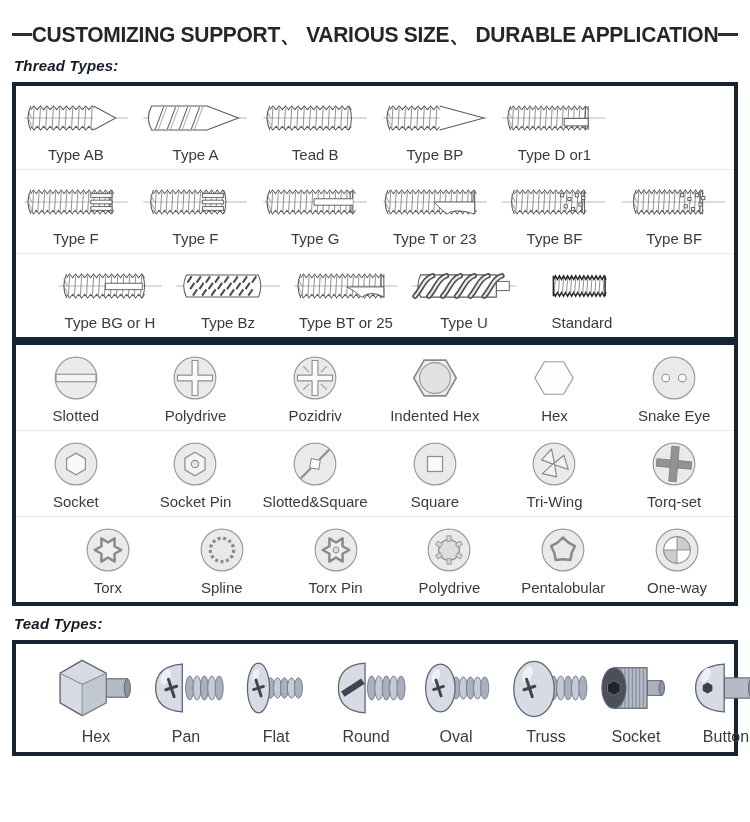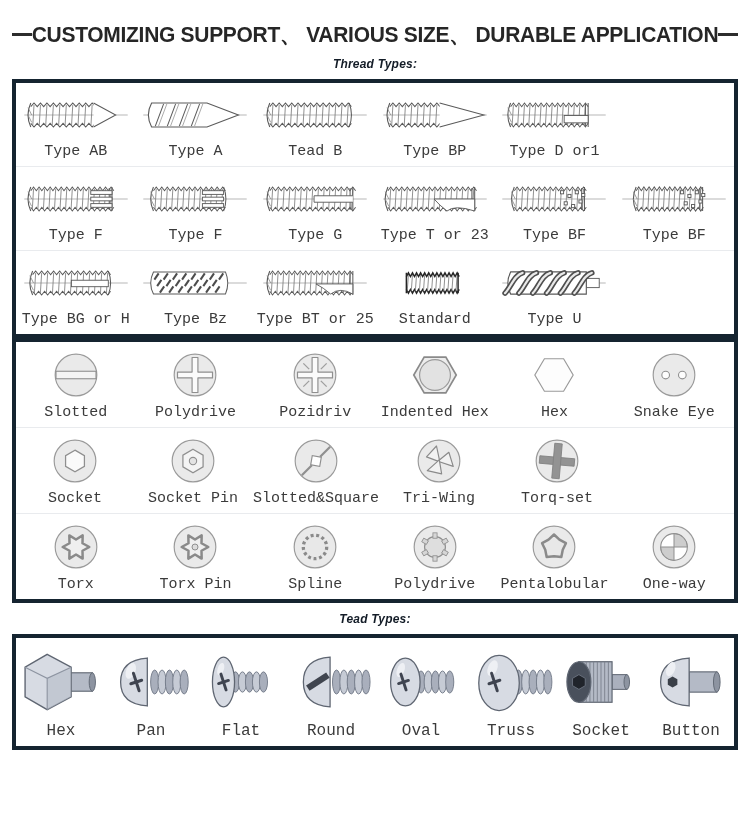--- a/index.html
+++ b/index.html
@@ -3,25 +3,25 @@
 <meta charset="utf-8">
 <style>
   html,body{margin:0;padding:0;background:#fff;}
   body{width:750px;font-family:"Liberation Sans",sans-serif;color:#3d3d3d;}
   .page{width:726px;padding:4px 12px 10px;}
   
   .header-row{display:flex;align-items:center;justify-content:center;margin:16px 0 8px;}
   .header-line{width:46px;height:3px;background:#2d2d2d;}
   .header-title{font-size:21px;font-weight:700;letter-spacing:-0.3px;color:#262626;white-space:nowrap;transform:scaleY(1.08);}
   
-  .section-heading{font-style:italic;font-weight:700;font-size:12px;color:#131c27;margin:9px 2px 8px;letter-spacing:0.2px;text-align:center;}
+  .section-heading{font-style:italic;font-weight:700;font-size:15px;color:#131c27;margin:9px 2px 8px;letter-spacing:0.2px;}
   
   .type-box{border:4px solid #152430;background:#fff;}
-  .type-row{display:grid;border-bottom:1px solid #e9ebee;font-family:Liberation Mono, monospace;}
-  .type-row:last-child{border-bottom:none;}
+  .type-row{display:grid;border-bottom:1px solid #e9ebee;}
+  .type-row:last-child{border-bottom:none;margin-left:35px;}
   .cols-6{grid-template-columns:repeat(6,1fr);}
   .cols-8{grid-template-columns:repeat(8,1fr);}
   .cell{display:flex;flex-direction:column;align-items:center;justify-content:flex-end;padding:8px 1px 6px;}
   .cell .icon{display:flex;align-items:center;justify-content:center;}
   .thread-cell .icon{height:48px;width:116px;}
   .driver-cell .icon{height:50px;}
   .head-cell .icon{height:72px;}
   .cell .label{font-size:15px;color:#3b3b3b;margin-top:4px;white-space:nowrap;}
   .head-cell .label{font-size:16px;}
   svg{display:block;}
@@ -281,50 +281,50 @@
               <path d="M13.0 15 L11.7 37 M19.0 15 L17.7 37 M25.0 15 L23.7 37 M31.0 15 L29.7 37 M37.0 15 L35.7 37 M43.0 15 L41.7 37 M49.0 15 L47.7 37 M55.0 15 L53.7 37 M61.0 15 L59.7 37 M67.0 15 L65.7 37 M73.0 15 L71.7 37 M79.0 15 L77.7 37 M85.0 15 L83.7 37 M91.0 15 L89.7 37 M97.0 15 L95.7 37 " fill="none" stroke="#7a7a7a" stroke-width="0.9"></path>
               <path d="M100 13 L100 39 M97 14 L97 38" fill="none" stroke="#5a5a5a" stroke-width="1.1"></path>
               <path d="M60 27 L100 27 L100 38 Q86 30 76 38 Q68 31 60 27 Z" fill="#fff" stroke="#5a5a5a" stroke-width="1"></path>
             </svg>
           </div>
           <div class="label">Type BT or 25</div>
         </div>
         <div class="cell thread-cell">
           <div class="icon">
             <svg width="116" height="48" viewBox="0 0 118 52">
-              <path d="M28 19 L30.2 15 L32.4 19 L34.6 15 L36.8 19 L39.0 15 L41.2 19 L43.4 15 L45.6 19 L47.8 15 L50.0 19 L52.2 15 L54.4 19 L56.6 15 L58.8 19 L61.0 15 L63.2 19 L65.4 15 L67.6 19 L69.8 15 L72.0 19 L74.2 15 L76.4 19 L78.6 15 L80.8 19 L83.0 15 L85.2 19" fill="none" stroke="#262626" stroke-width="1.6"></path>
-              <path d="M28 33 L30.2 37 L32.4 33 L34.6 37 L36.8 33 L39.0 37 L41.2 33 L43.4 37 L45.6 33 L47.8 37 L50.0 33 L52.2 37 L54.4 33 L56.6 37 L58.8 33 L61.0 37 L63.2 33 L65.4 37 L67.6 33 L69.8 37 L72.0 33 L74.2 37 L76.4 33 L78.6 37 L80.8 33 L83.0 37 L85.2 33" fill="none" stroke="#262626" stroke-width="1.6"></path>
-              <path d="M30.2 17 L28.9 35 M34.6 17 L33.3 35 M39.0 17 L37.7 35 M43.4 17 L42.1 35 M47.8 17 L46.5 35 M52.2 17 L50.9 35 M56.6 17 L55.3 35 M61.0 17 L59.7 35 M65.4 17 L64.1 35 M69.8 17 L68.5 35 M74.2 17 L72.9 35 M78.6 17 L77.3 35 M83.0 17 L81.7 35 " fill="none" stroke="#7a7a7a" stroke-width="0.9"></path>
-              <path d="M28 15 L28 37 M84 15 L84 37" stroke="#262626" stroke-width="1.6"></path>
-            </svg>
-          </div>
-          <div class="label">Standard</div>
-        </div>
-        <div class="cell thread-cell">
-          <div class="icon">
-            <svg width="116" height="48" viewBox="0 0 118 52">
               <line x1="3" y1="26" x2="115" y2="26" stroke="#8f8f8f" stroke-width="0.7"></line>
               <rect x="94" y="21" width="14" height="10" fill="#fff" stroke="#5a5a5a" stroke-width="1"></rect>
               <path d="M12 14 L94 14 L94 38 L12 38 Q6 26 12 14 Z" fill="#fff" stroke="#5a5a5a" stroke-width="1.2"></path>
               <path d="M6 37 C12 31 16 17 25 15" fill="none" stroke="#4f4f4f" stroke-width="6" stroke-linecap="round"></path>
               <path d="M6 37 C12 31 16 17 25 15" fill="none" stroke="#e9e9e9" stroke-width="2.4" stroke-linecap="round"></path>
               <path d="M21 37 C27 31 31 17 40 15" fill="none" stroke="#4f4f4f" stroke-width="6" stroke-linecap="round"></path>
               <path d="M21 37 C27 31 31 17 40 15" fill="none" stroke="#e9e9e9" stroke-width="2.4" stroke-linecap="round"></path>
               <path d="M36 37 C42 31 46 17 55 15" fill="none" stroke="#4f4f4f" stroke-width="6" stroke-linecap="round"></path>
               <path d="M36 37 C42 31 46 17 55 15" fill="none" stroke="#e9e9e9" stroke-width="2.4" stroke-linecap="round"></path>
               <path d="M51 37 C57 31 61 17 70 15" fill="none" stroke="#4f4f4f" stroke-width="6" stroke-linecap="round"></path>
               <path d="M51 37 C57 31 61 17 70 15" fill="none" stroke="#e9e9e9" stroke-width="2.4" stroke-linecap="round"></path>
               <path d="M66 37 C72 31 76 17 85 15" fill="none" stroke="#4f4f4f" stroke-width="6" stroke-linecap="round"></path>
               <path d="M66 37 C72 31 76 17 85 15" fill="none" stroke="#e9e9e9" stroke-width="2.4" stroke-linecap="round"></path>
               <path d="M81 37 C87 31 91 17 100 15" fill="none" stroke="#4f4f4f" stroke-width="6" stroke-linecap="round"></path>
               <path d="M81 37 C87 31 91 17 100 15" fill="none" stroke="#e9e9e9" stroke-width="2.4" stroke-linecap="round"></path>
             </svg>
           </div>
           <div class="label">Type U</div>
         </div>
+        <div class="cell thread-cell">
+          <div class="icon">
+            <svg width="116" height="48" viewBox="0 0 118 52">
+              <path d="M28 19 L30.2 15 L32.4 19 L34.6 15 L36.8 19 L39.0 15 L41.2 19 L43.4 15 L45.6 19 L47.8 15 L50.0 19 L52.2 15 L54.4 19 L56.6 15 L58.8 19 L61.0 15 L63.2 19 L65.4 15 L67.6 19 L69.8 15 L72.0 19 L74.2 15 L76.4 19 L78.6 15 L80.8 19 L83.0 15 L85.2 19" fill="none" stroke="#262626" stroke-width="1.6"></path>
+              <path d="M28 33 L30.2 37 L32.4 33 L34.6 37 L36.8 33 L39.0 37 L41.2 33 L43.4 37 L45.6 33 L47.8 37 L50.0 33 L52.2 37 L54.4 33 L56.6 37 L58.8 33 L61.0 37 L63.2 33 L65.4 37 L67.6 33 L69.8 37 L72.0 33 L74.2 37 L76.4 33 L78.6 37 L80.8 33 L83.0 37 L85.2 33" fill="none" stroke="#262626" stroke-width="1.6"></path>
+              <path d="M30.2 17 L28.9 35 M34.6 17 L33.3 35 M39.0 17 L37.7 35 M43.4 17 L42.1 35 M47.8 17 L46.5 35 M52.2 17 L50.9 35 M56.6 17 L55.3 35 M61.0 17 L59.7 35 M65.4 17 L64.1 35 M69.8 17 L68.5 35 M74.2 17 L72.9 35 M78.6 17 L77.3 35 M83.0 17 L81.7 35 " fill="none" stroke="#7a7a7a" stroke-width="0.9"></path>
+              <path d="M28 15 L28 37 M84 15 L84 37" stroke="#262626" stroke-width="1.6"></path>
+            </svg>
+          </div>
+          <div class="label">Standard</div>
+        </div>
       </div>
     </div>
 
   <div class="type-box">
       <div class="type-row cols-6">
         <div class="cell driver-cell">
           <div class="icon">
             <svg width="50" height="50" viewBox="0 0 60 60">
               <circle cx="30" cy="30" r="25" fill="#eaeaea" stroke="#9a9a9a" stroke-width="1.4"></circle>
               <rect x="6" y="25.5" width="48" height="9" fill="#f4f4f4" stroke="#8f8f8f" stroke-width="1.3"></rect>
@@ -412,20 +412,29 @@
               <path d="M35 25 L47 13" stroke="#8f8f8f" stroke-width="2.6"></path>
               <rect x="24.5" y="24.5" width="11" height="11" fill="#fff" stroke="#8f8f8f" stroke-width="1.4" transform="rotate(10 30 30)"></rect>
             </svg>
           </div>
           <div class="label">Slotted&amp;Square</div>
         </div>
         <div class="cell driver-cell">
           <div class="icon">
             <svg width="50" height="50" viewBox="0 0 60 60">
               <circle cx="30" cy="30" r="25" fill="#eaeaea" stroke="#9a9a9a" stroke-width="1.4"></circle>
+              <rect x="21" y="21" width="18" height="18" fill="#fbfbfb" stroke="#8f8f8f" stroke-width="1.5"></rect>
+            </svg>
+          </div>
+          <div class="label">Square</div>
+        </div>
+        <div class="cell driver-cell">
+          <div class="icon">
+            <svg width="50" height="50" viewBox="0 0 60 60">
+              <circle cx="30" cy="30" r="25" fill="#eaeaea" stroke="#9a9a9a" stroke-width="1.4"></circle>
               <path d="M31 31 L15 25 L27 12 Z" fill="#f2f2f2" stroke="#8a8a8a" stroke-width="1.4" stroke-linejoin="round" transform="rotate(0 30 30)"></path>
               <path d="M31 31 L15 25 L27 12 Z" fill="#f2f2f2" stroke="#8a8a8a" stroke-width="1.4" stroke-linejoin="round" transform="rotate(120 30 30)"></path>
               <path d="M31 31 L15 25 L27 12 Z" fill="#f2f2f2" stroke="#8a8a8a" stroke-width="1.4" stroke-linejoin="round" transform="rotate(240 30 30)"></path>
             </svg>
           </div>
           <div class="label">Tri-Wing</div>
         </div>
         <div class="cell driver-cell">
           <div class="icon">
             <svg width="50" height="50" viewBox="0 0 60 60">
@@ -446,35 +455,35 @@
               <circle cx="30" cy="30" r="25" fill="#eaeaea" stroke="#9a9a9a" stroke-width="1.4"></circle>
               <polygon points="46,30 37.8,34.5 38,43.9 30,39 22,43.9 22.2,34.5 14,30 22.2,25.5 22,16.1 30,21 38,16.1 37.8,25.5" fill="#efefef" stroke="#8a8a8a" stroke-width="3" stroke-linejoin="round"></polygon>
             </svg>
           </div>
           <div class="label">Torx</div>
         </div>
         <div class="cell driver-cell">
           <div class="icon">
             <svg width="50" height="50" viewBox="0 0 60 60">
               <circle cx="30" cy="30" r="25" fill="#eaeaea" stroke="#9a9a9a" stroke-width="1.4"></circle>
+              <circle cx="30" cy="30" r="14" fill="#e4e4e4" stroke="#8a8a8a" stroke-width="4" stroke-dasharray="3.5 3.2"></circle>
+              <circle cx="30" cy="30" r="12" fill="#e8e8e8"></circle>
+            </svg>
+          </div>
+          <div class="label">Spline</div>
+        </div>
+        <div class="cell driver-cell">
+          <div class="icon">
+            <svg width="50" height="50" viewBox="0 0 60 60">
+              <circle cx="30" cy="30" r="25" fill="#eaeaea" stroke="#9a9a9a" stroke-width="1.4"></circle>
               <polygon points="46,30 37.8,34.5 38,43.9 30,39 22,43.9 22.2,34.5 14,30 22.2,25.5 22,16.1 30,21 38,16.1 37.8,25.5" fill="#efefef" stroke="#8a8a8a" stroke-width="3" stroke-linejoin="round"></polygon>
               <circle cx="30" cy="30" r="3.6" fill="#dcdcdc" stroke="#8f8f8f" stroke-width="1.2"></circle>
             </svg>
           </div>
           <div class="label">Torx Pin</div>
-        </div>
-        <div class="cell driver-cell">
-          <div class="icon">
-            <svg width="50" height="50" viewBox="0 0 60 60">
-              <circle cx="30" cy="30" r="25" fill="#eaeaea" stroke="#9a9a9a" stroke-width="1.4"></circle>
-              <circle cx="30" cy="30" r="14" fill="#e4e4e4" stroke="#8a8a8a" stroke-width="4" stroke-dasharray="3.5 3.2"></circle>
-              <circle cx="30" cy="30" r="12" fill="#e8e8e8"></circle>
-            </svg>
-          </div>
-          <div class="label">Spline</div>
         </div>
         <div class="cell driver-cell">
           <div class="icon">
             <svg width="50" height="50" viewBox="0 0 60 60">
               <circle cx="30" cy="30" r="25" fill="#eaeaea" stroke="#9a9a9a" stroke-width="1.4"></circle>
               <circle cx="30" cy="30" r="12.5" fill="#dedede" stroke="#8f8f8f" stroke-width="1.4"></circle>
               <rect x="27.5" y="13" width="5" height="6.5" fill="#d6d6d6" stroke="#8f8f8f" stroke-width="1" transform="rotate(0 30 30)"></rect>
               <rect x="27.5" y="13" width="5" height="6.5" fill="#d6d6d6" stroke="#8f8f8f" stroke-width="1" transform="rotate(60 30 30)"></rect>
               <rect x="27.5" y="13" width="5" height="6.5" fill="#d6d6d6" stroke="#8f8f8f" stroke-width="1" transform="rotate(120 30 30)"></rect>
               <rect x="27.5" y="13" width="5" height="6.5" fill="#d6d6d6" stroke="#8f8f8f" stroke-width="1" transform="rotate(180 30 30)"></rect>

